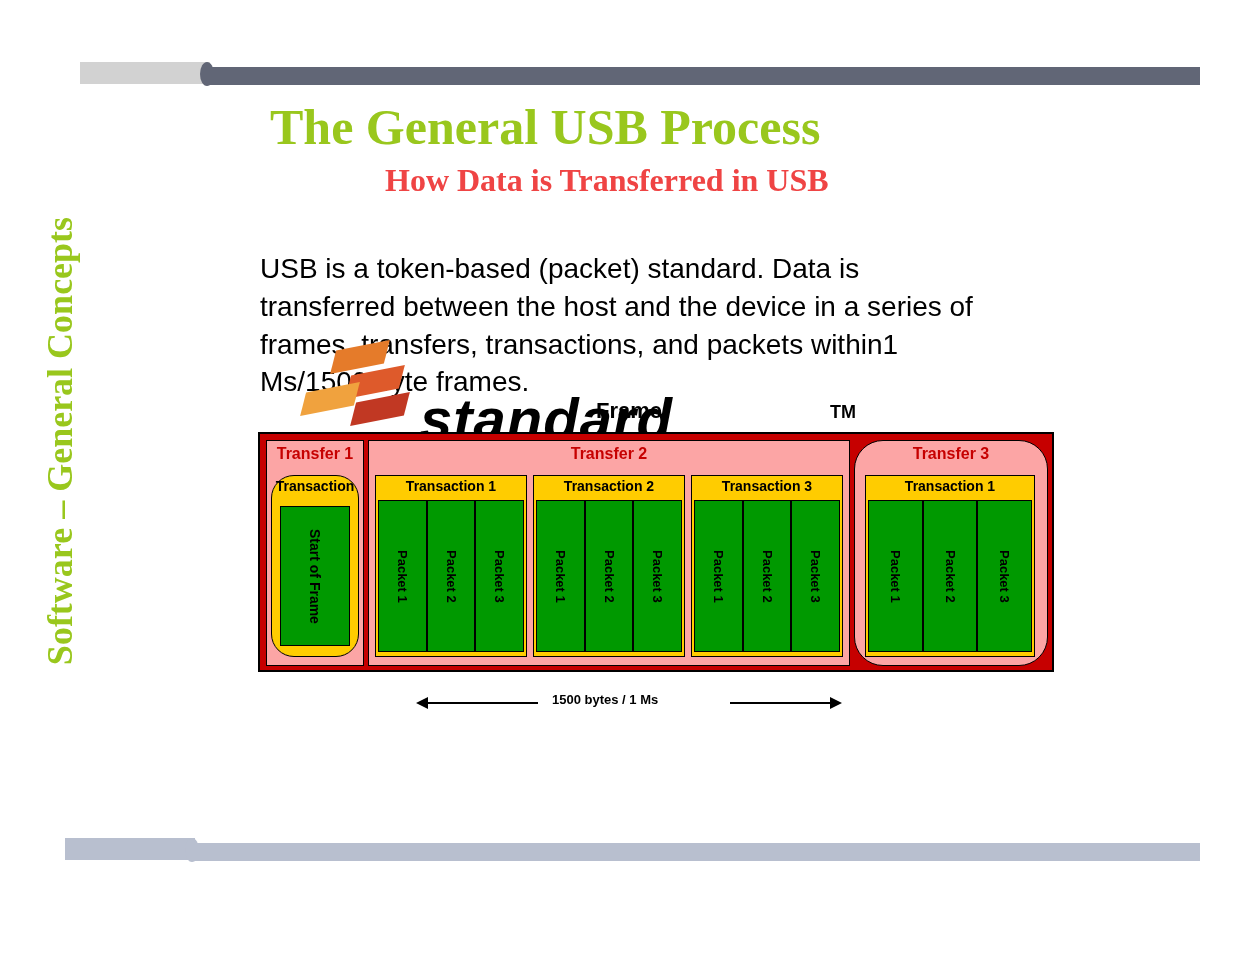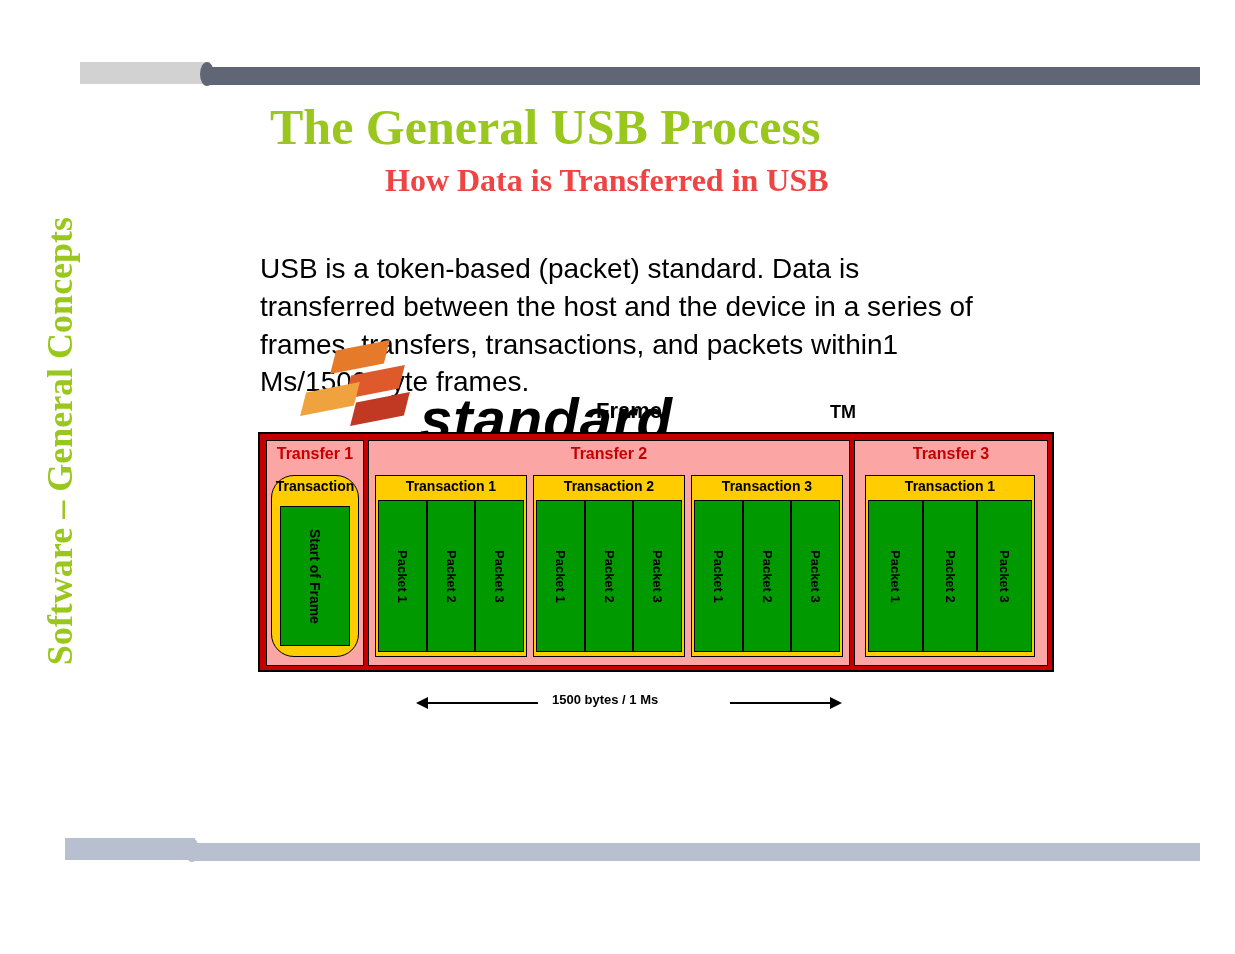--- a/index.html
+++ b/index.html
@@ -259,21 +259,21 @@
     font-size: 14px;
     font-weight: bold;
     color: #000;
     writing-mode: vertical-rl;
     text-orientation: mixed;
   }
 
   
   .t1 { left: 6px;   width: 98px; }
   .t2 { left: 108px; width: 482px; }
-  .t3 { left: 594px; width: 194px; }
+  .t3 { left: 594px; width: 194px; border-radius: 29px; }
 
   
   .t1 .transaction { left: 4px; width: 88px; border-radius: 23px; }
 
   
   .t2 .tr1 { left: 6px;   width: 152px; }
   .t2 .tr2 { left: 164px; width: 152px; }
   .t2 .tr3 { left: 322px; width: 152px; }
 
   

